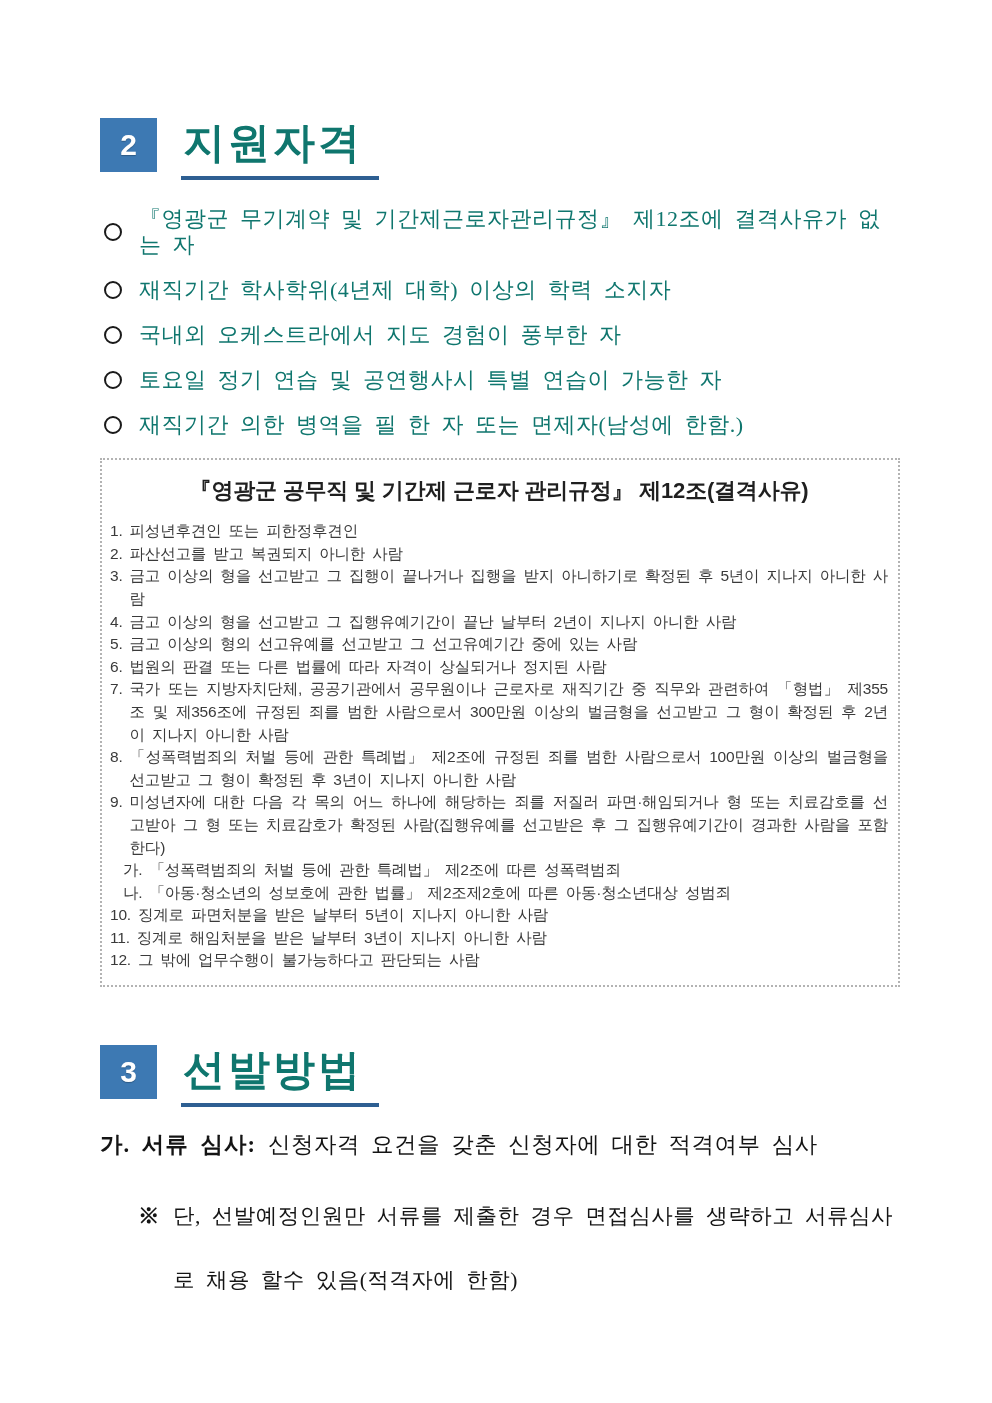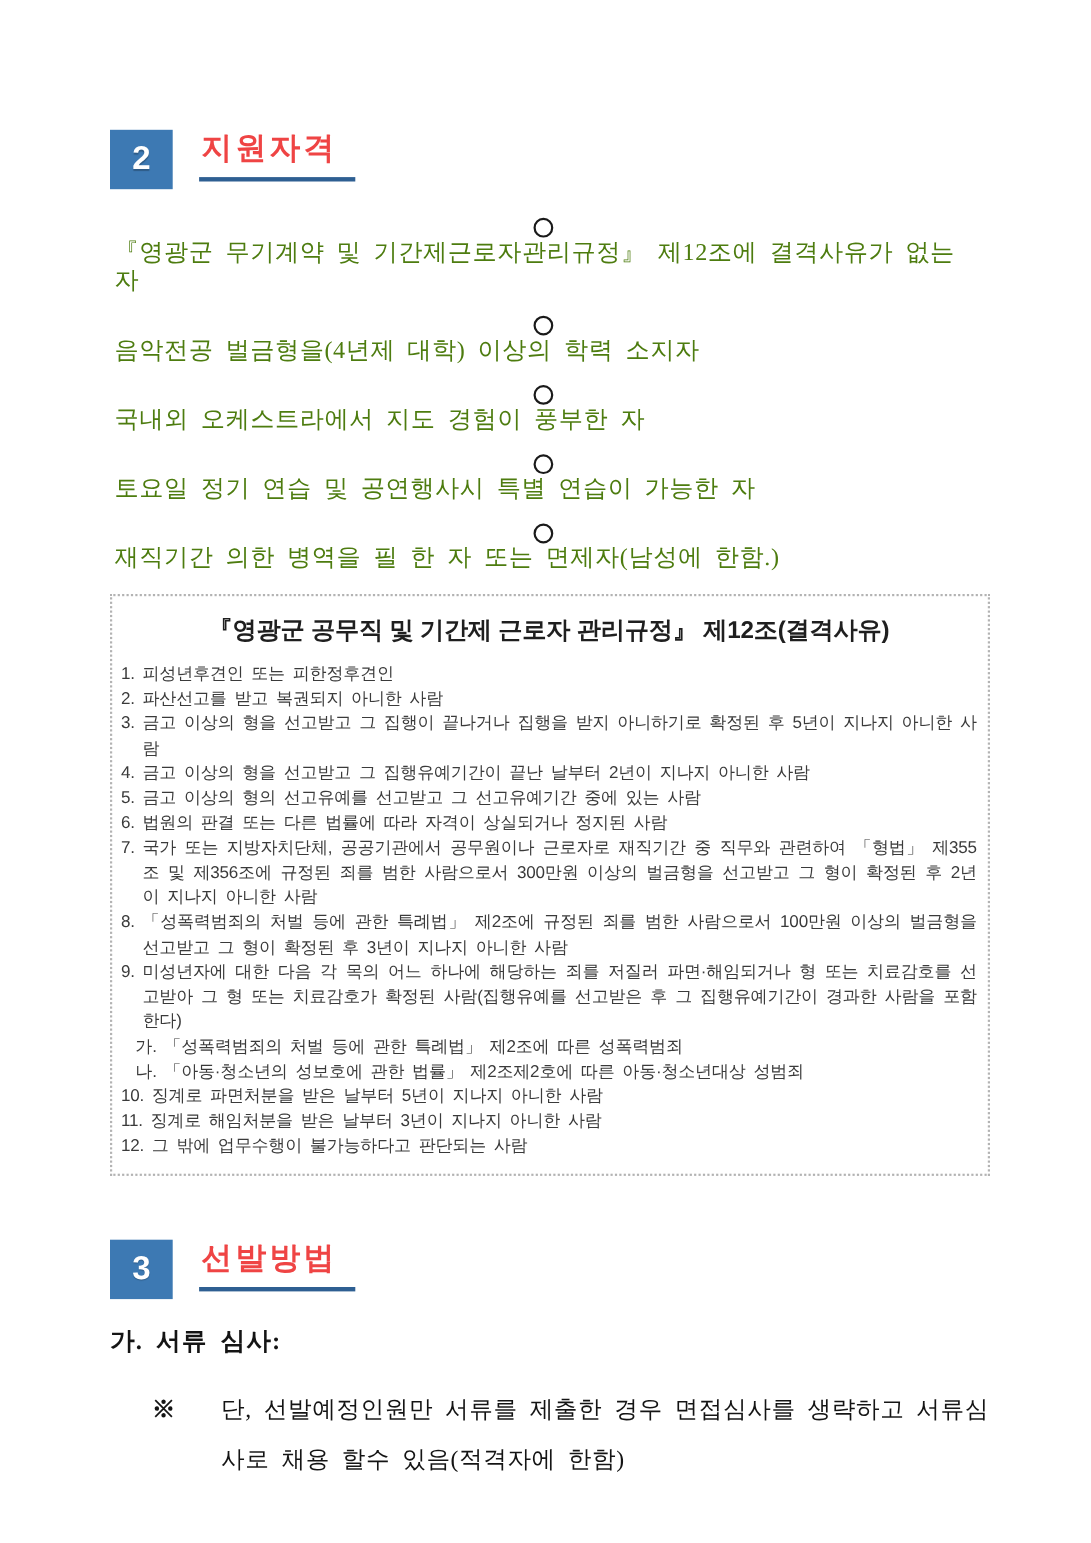--- a/index.html
+++ b/index.html
@@ -24,35 +24,35 @@
     color:#ffffff;
     font-family:"Liberation Sans", sans-serif;
     font-weight:bold; font-size:30px;
     display:flex; align-items:center; justify-content:center;
     text-shadow:0 1px 1px rgba(0,0,0,0.25);
   }
   .section-title {
     margin-left:24px;
     font-family:"Liberation Sans", sans-serif;
     font-weight:800;
-    font-size:28px;
+    font-size:42px;
     letter-spacing:3px;
-    color:#ef4444;
+    color:#0f766e;
     border-bottom:4px solid #2e5f92;
     padding:2px 16px 10px 2px;
     line-height:1.1;
     text-align:right;
   }
 
   
   .bullet-list { margin:26px 0 0 4px; }
   .bullet-item {
-    display:flex; align-items:flex-start;
+    display:flex; align-items:center;
     font-size:22px; letter-spacing:0.5px; word-spacing:5px;
-    line-height:26px; margin-bottom:19px; color:#4d7c0f;flex-direction:column;
+    line-height:26px; margin-bottom:19px; color:#0f766e;
   }
   .bullet-marker {
     flex:none; width:18px; height:18px;
     border:2.5px solid #1a1a1a; border-radius:50%;
     box-sizing:border-box; align-self:center; margin-right:17px;
   }
 
   
   .reg-box {
     margin-top:20px;
@@ -89,40 +89,40 @@
     color:#141414;
   }
   .sel-label { font-weight:bold; letter-spacing:1px; margin-right:12px; white-space:pre; }
   .note-row {
     display:flex; align-items:baseline;
     margin:26px 0 0 38px;
     font-size:21.5px; letter-spacing:0.5px; word-spacing:5px;
     color:#141414;
   }
   .note-marker { flex:none; margin-right:13px; font-weight:bold; }
-  .note-text { width:742px; line-height:46px;margin-left:28px; }
+  .note-text { width:742px; line-height:64px; }
 </style>
 </head>
 <body>
 
 <div class="page">
 
   <div class="section-header">
     <div class="num-box">2</div>
     <div class="section-title">지원자격</div>
   </div>
 
   <div class="bullet-list">
       <div class="bullet-item">
         <span class="bullet-marker"></span>
         <span>『영광군 무기계약 및 기간제근로자관리규정』 제12조에 결격사유가 없는 자</span>
       </div>
       <div class="bullet-item">
         <span class="bullet-marker"></span>
-        <span>음악전공 벌금형을(4년제 대학) 이상의 학력 소지자</span>
+        <span>재직기간 학사학위(4년제 대학) 이상의 학력 소지자</span>
       </div>
       <div class="bullet-item">
         <span class="bullet-marker"></span>
         <span>국내외 오케스트라에서 지도 경험이 풍부한 자</span>
       </div>
       <div class="bullet-item">
         <span class="bullet-marker"></span>
         <span>토요일 정기 연습 및 공연행사시 특별 연습이 가능한 자</span>
       </div>
       <div class="bullet-item">
@@ -195,20 +195,21 @@
 
   <div class="selection-block">
     <div class="section-header">
       <div class="num-box">3</div>
       <div class="section-title">선발방법</div>
     </div>
 
     <div class="sel-list">
         <div class="sel-item">
           <span class="sel-label">가. 서류 심사:</span>
+          <span>신청자격 요건을 갖춘 신청자에 대한 적격여부 심사</span>
         </div>
       </div>
 
     <div class="note-row">
       <span class="note-marker">※</span>
       <span class="note-text">단, 선발예정인원만 서류를 제출한 경우 면접심사를 생략하고 서류심사로 채용 할수 있음(적격자에 한함)</span>
     </div>
   </div>
 
 </div>

